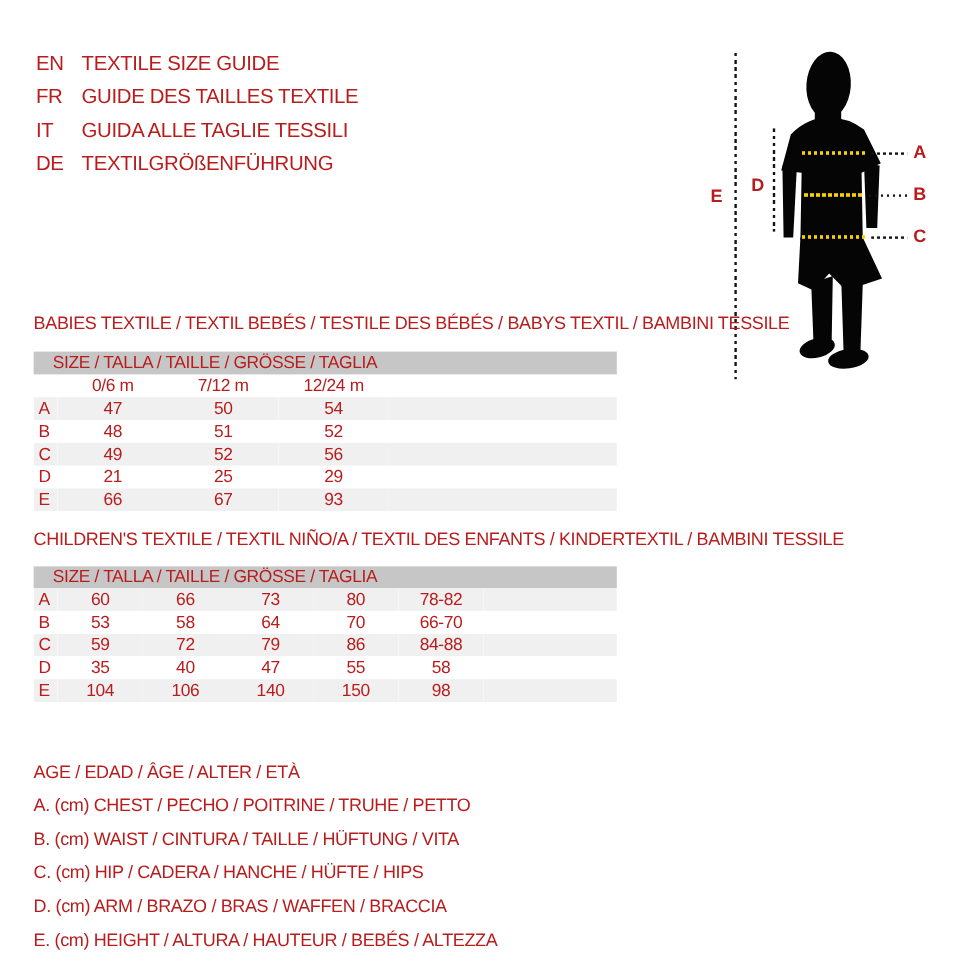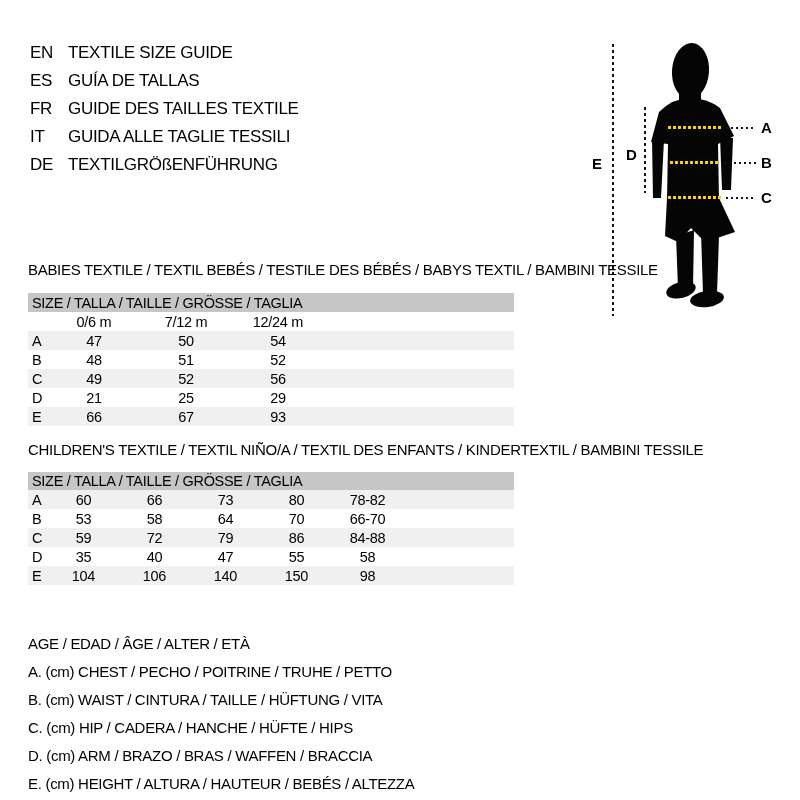--- a/index.html
+++ b/index.html
@@ -1,35 +1,35 @@
 <!DOCTYPE html>
 <html style="--table-header-bg: #c6c6c6; --row-stripe-bg: #f0f0f0; --accent-yellow: #fdd100; --silhouette: #050505;"><head>
 <meta charset="utf-8">
 <style>
   html,body { margin:0; padding:0; background:#fff; }
   .page {
     position:relative; width:800px; height:800px; background:#fff;
-    font-family:"Liberation Sans", sans-serif; color:#000000;
+    font-family:"Liberation Sans", sans-serif; color:#b91c1c;
     letter-spacing:-0.3px; overflow:hidden;
   }
 
   
   .lang-list { position:absolute; left:30px; top:39px; font-size:17px; line-height:28px; }
   .lang-row { display:flex; }
   .lang-row .code { width:38px; }
 
   
   .sec-heading { position:absolute; left:28px; font-size:15px; white-space:nowrap; }
   .babies-heading { top:261px; }
   .children-heading { top:441px; }
 
   
   .size-bar {
     position:absolute; left:28px; width:486px; background:var(--table-header-bg);
-    font-size:14.5px; padding-left:4px; box-sizing:border-box; display:flex; align-items:center;
+    font-size:14.5px; padding-left:16px; box-sizing:border-box; display:flex; align-items:center;
   }
   .babies-bar { top:293px; height:19px; }
   .children-bar { top:472px; height:18px; }
 
   
   table { border-collapse:collapse; table-layout:fixed; position:absolute; left:28px; width:486px; }
   .babies-table { top:312px; }
   .children-table { top:490px; }
   td { padding:0; font-size:14.5px; text-align:center; vertical-align:middle; height:19px; overflow:hidden; }
   .children-table tr.col-head td { height:21px; }
@@ -71,24 +71,20 @@
 </style>
 </head>
 <body>
 
 <div class="page">
 
   <div class="lang-list">
     <div class="lang-row">
       <span class="code">EN</span>
       <span class="title">TEXTILE SIZE GUIDE</span>
-    </div>
-    <div class="lang-row">
-      <span class="code">ES</span>
-      <span class="title">GUÍA DE TALLAS</span>
     </div>
     <div class="lang-row">
       <span class="code">FR</span>
       <span class="title">GUIDE DES TAILLES TEXTILE</span>
     </div>
     <div class="lang-row">
       <span class="code">IT</span>
       <span class="title">GUIDA ALLE TAGLIE TESSILI</span>
     </div>
     <div class="lang-row">

